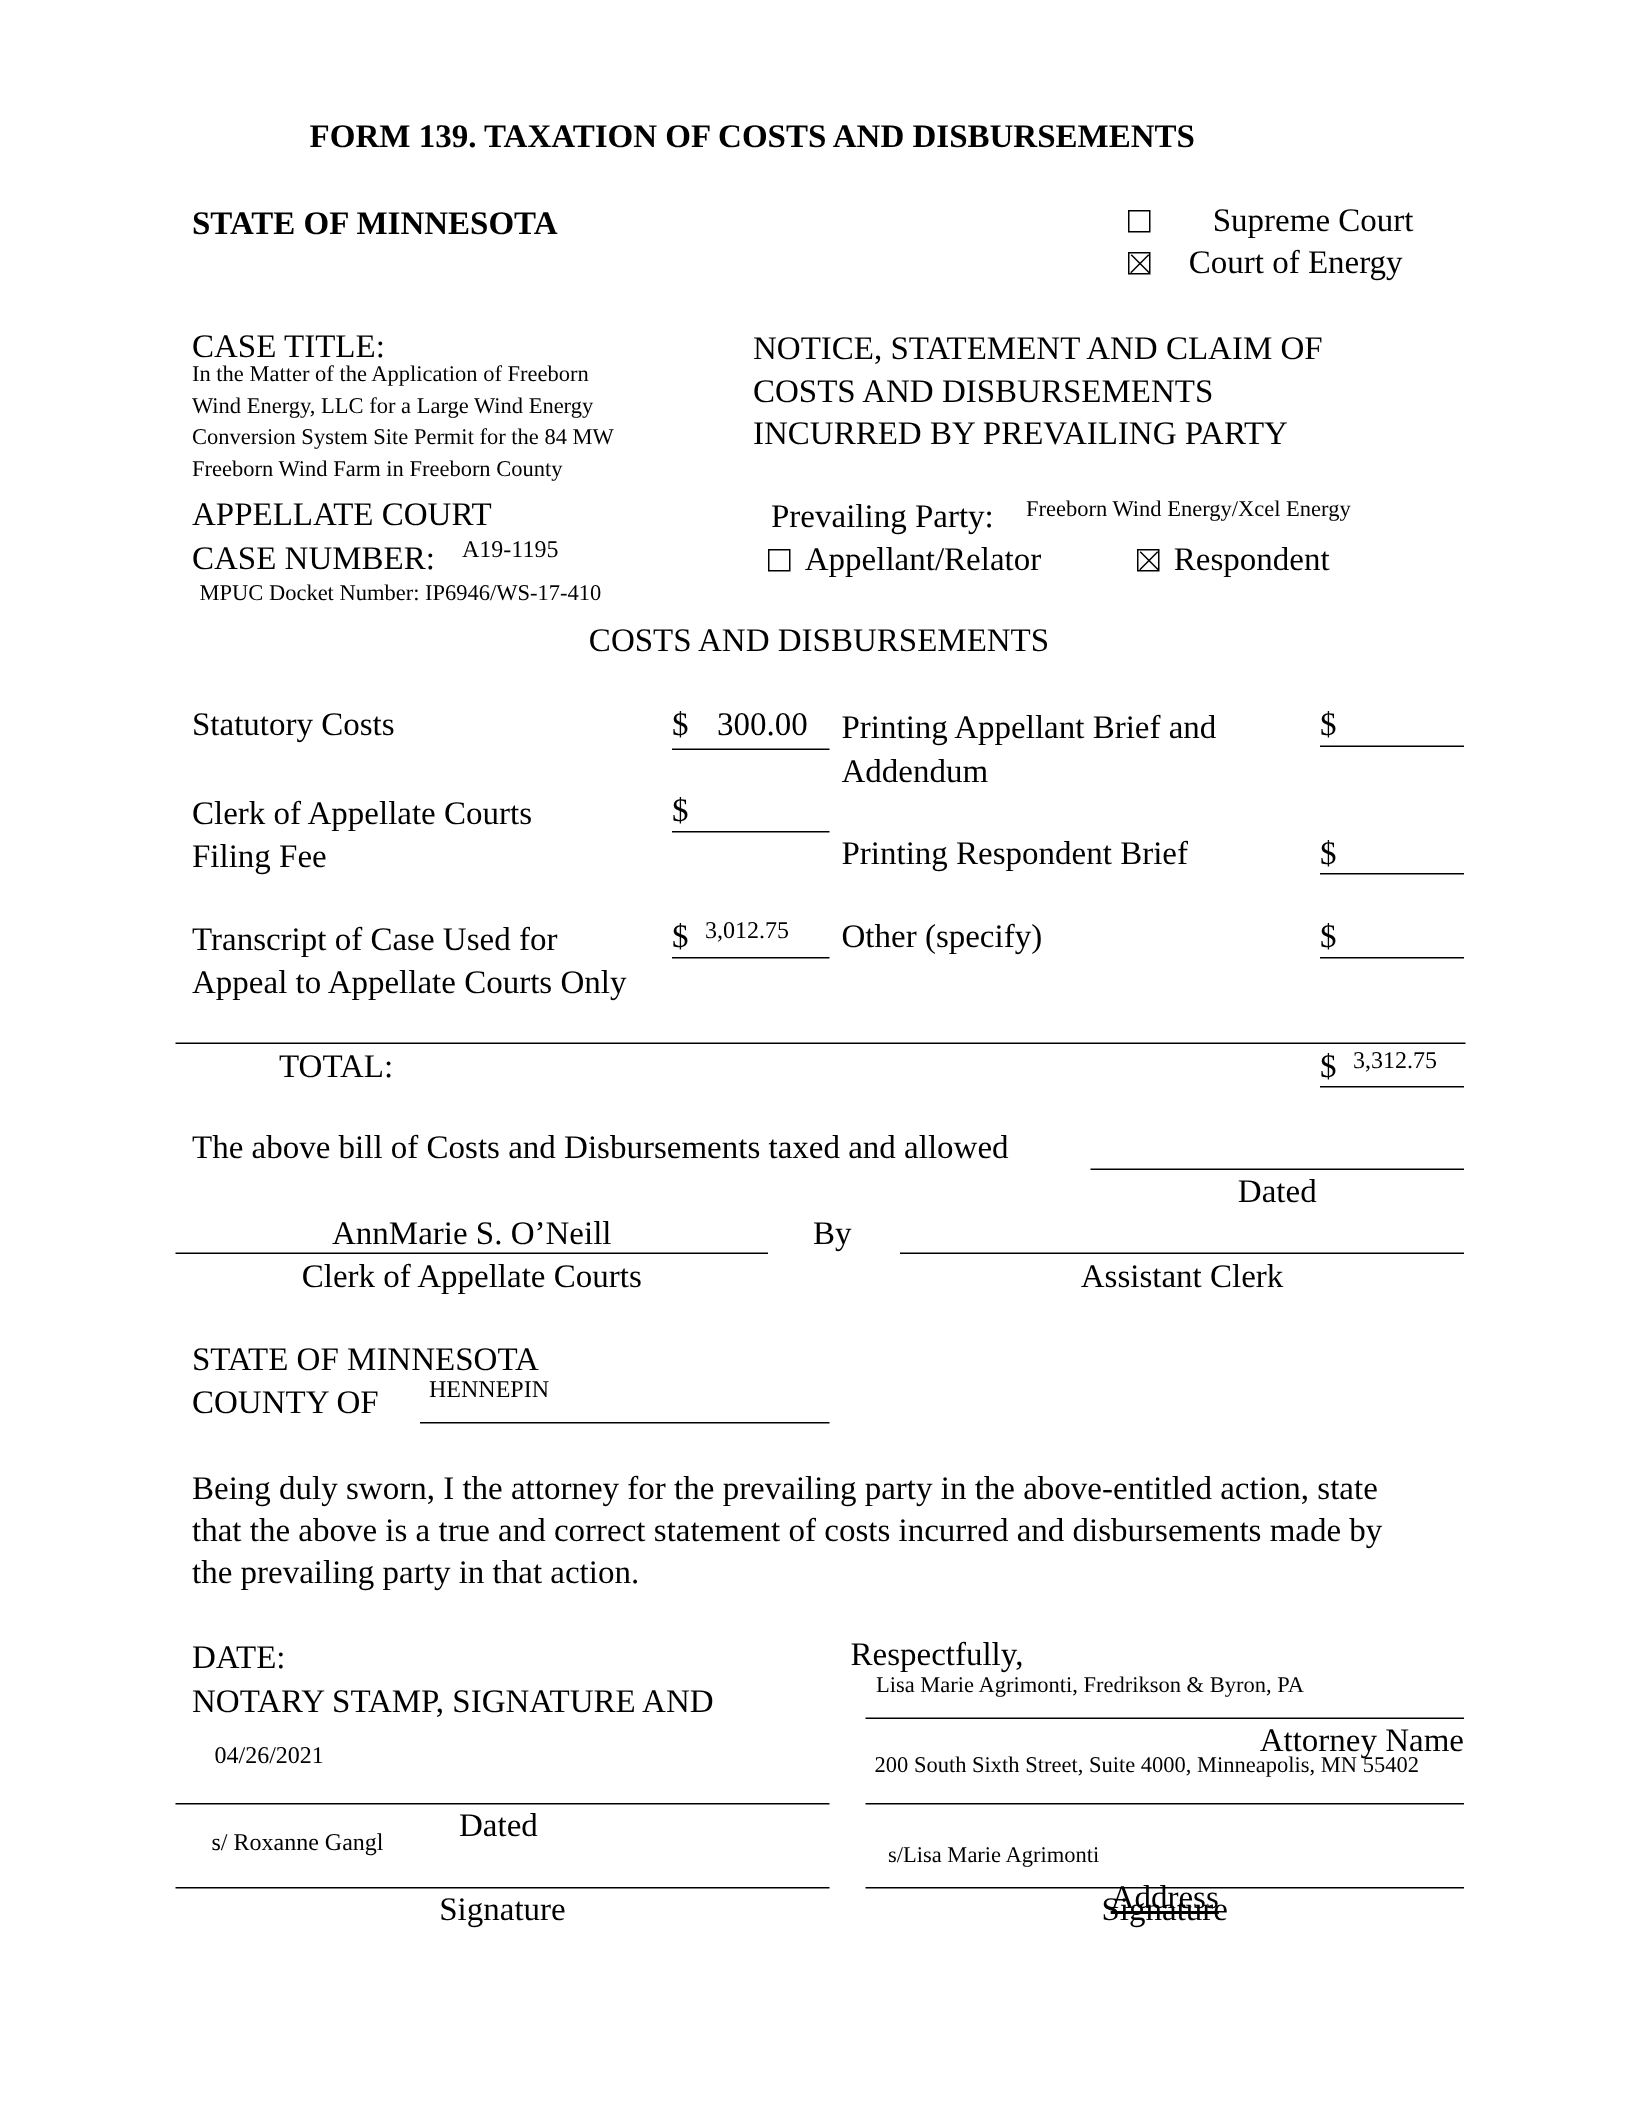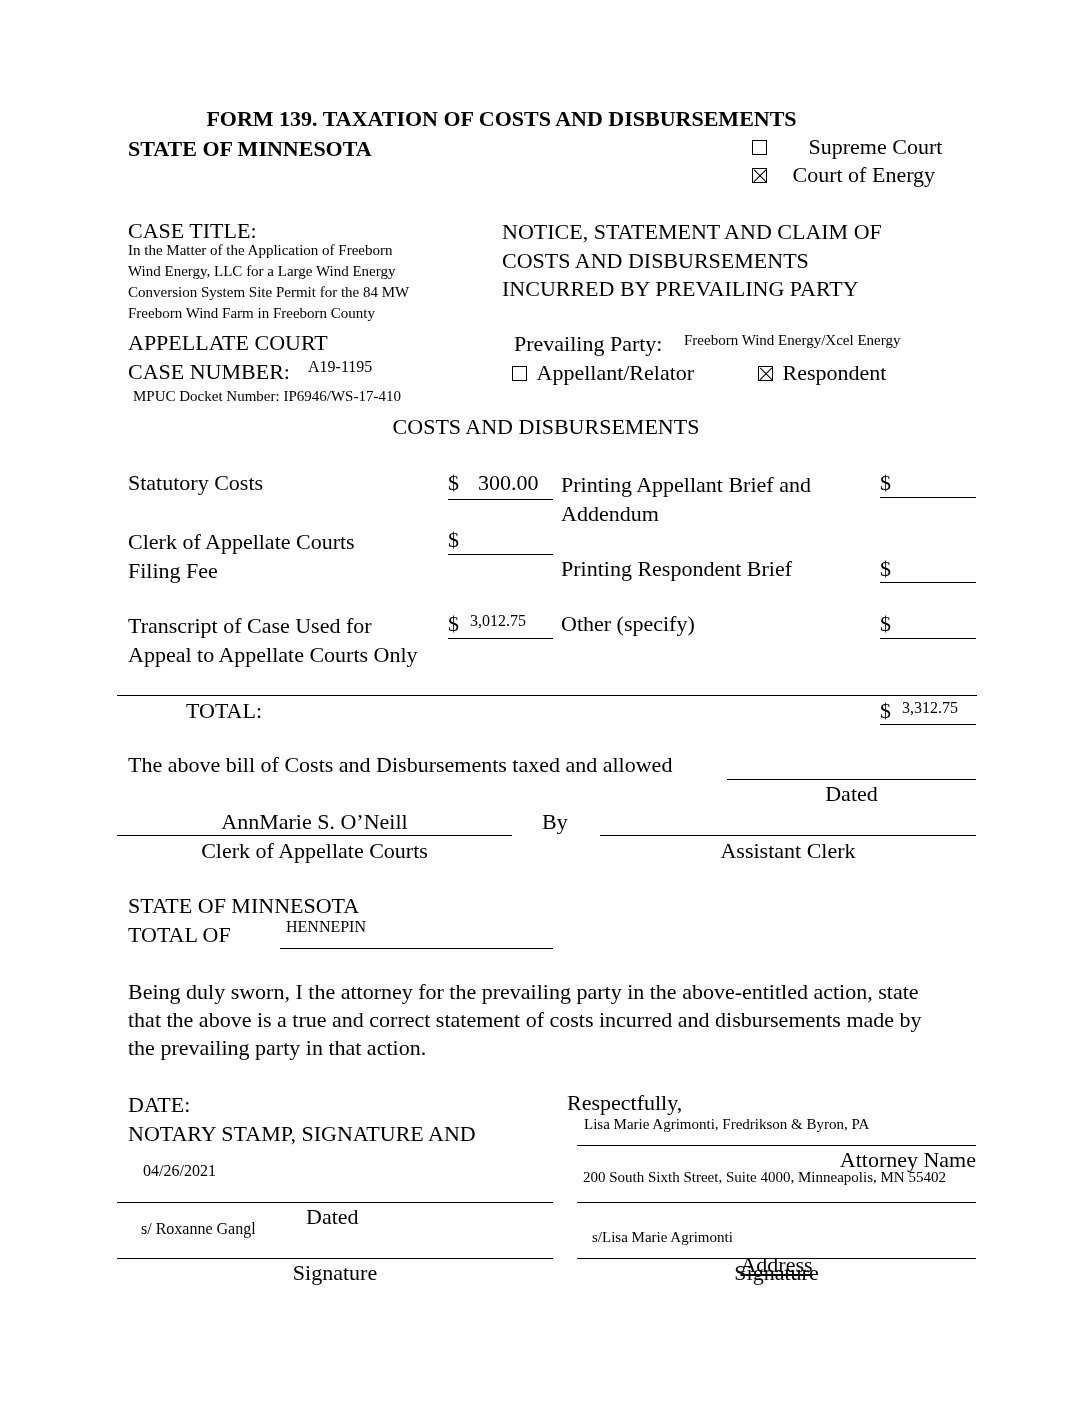--- a/index.html
+++ b/index.html
@@ -17,21 +17,21 @@
         box-sizing: border-box; position: relative; vertical-align: -1px; }
   .cb.checked::before, .cb.checked::after {
         content: ""; position: absolute; left: 50%; top: 50%; width: 17px; height: 1.4px;
         background: #000; }
   .cb.checked::before { transform: translate(-50%, -50%) rotate(45deg); }
   .cb.checked::after  { transform: translate(-50%, -50%) rotate(-45deg); }
 </style>
 </head>
 <body>
 
-<div class="abs t22 bold" style="left:0; width:1003px; top:78px; text-align:center;margin-top:28px;">FORM 139. TAXATION OF COSTS AND DISBURSEMENTS</div>
+<div class="abs t22 bold" style="left:0; width:1003px; top:78px; text-align:center;">FORM 139. TAXATION OF COSTS AND DISBURSEMENTS</div>
 
 <div class="abs t22 bold" style="left:128px; top:136px;">STATE OF MINNESOTA</div>
 
 <div class="abs t22" style="left:752px; top:134px;">
   <span class="cb"></span>
   <span style="margin-left:36px;">Supreme Court</span>
 </div>
 <div class="abs t22" style="left:752px; top:162px;">
   <span class="cb checked"></span>
   <span style="margin-left:20px;">Court of Energy</span>
@@ -120,21 +120,21 @@
 <div class="abs t22" style="left:727px; width:249px; top:781px; text-align:center;">Dated</div>
 
 <div class="abs t22" style="left:117px; width:395px; top:809px; text-align:center;">AnnMarie S. O’Neill</div>
 <div class="abs t22" style="left:542px; top:809px;">By</div>
 <div class="line" style="left:117px; width:395px; top:835px;"></div>
 <div class="line" style="left:600px; width:376px; top:835px;"></div>
 <div class="abs t22" style="left:117px; width:395px; top:838px; text-align:center;">Clerk of Appellate Courts</div>
 <div class="abs t22" style="left:600px; width:376px; top:838px; text-align:center;">Assistant Clerk</div>
 
 <div class="abs t22" style="left:128px; top:893px;">STATE OF MINNESOTA</div>
-<div class="abs t22" style="left:128px; top:922px;">TOTAL OF</div>
+<div class="abs t22" style="left:128px; top:922px;">COUNTY OF</div>
 <div class="abs t20" style="left:286px; top:918px;">HENNEPIN</div>
 <div class="line" style="left:280px; width:273px; top:948px;"></div>
 
 <div class="abs t22" style="left:128px; top:978px; line-height:28px;">
   <div>Being duly sworn, I the attorney for the prevailing party in the above-entitled action, state</div>
   <div>that the above is a true and correct statement of costs incurred and disbursements made by</div>
   <div>the prevailing party in that action.</div>
 </div>
 
 <div class="abs t22" style="left:128px; top:1090px; line-height:29px;">

